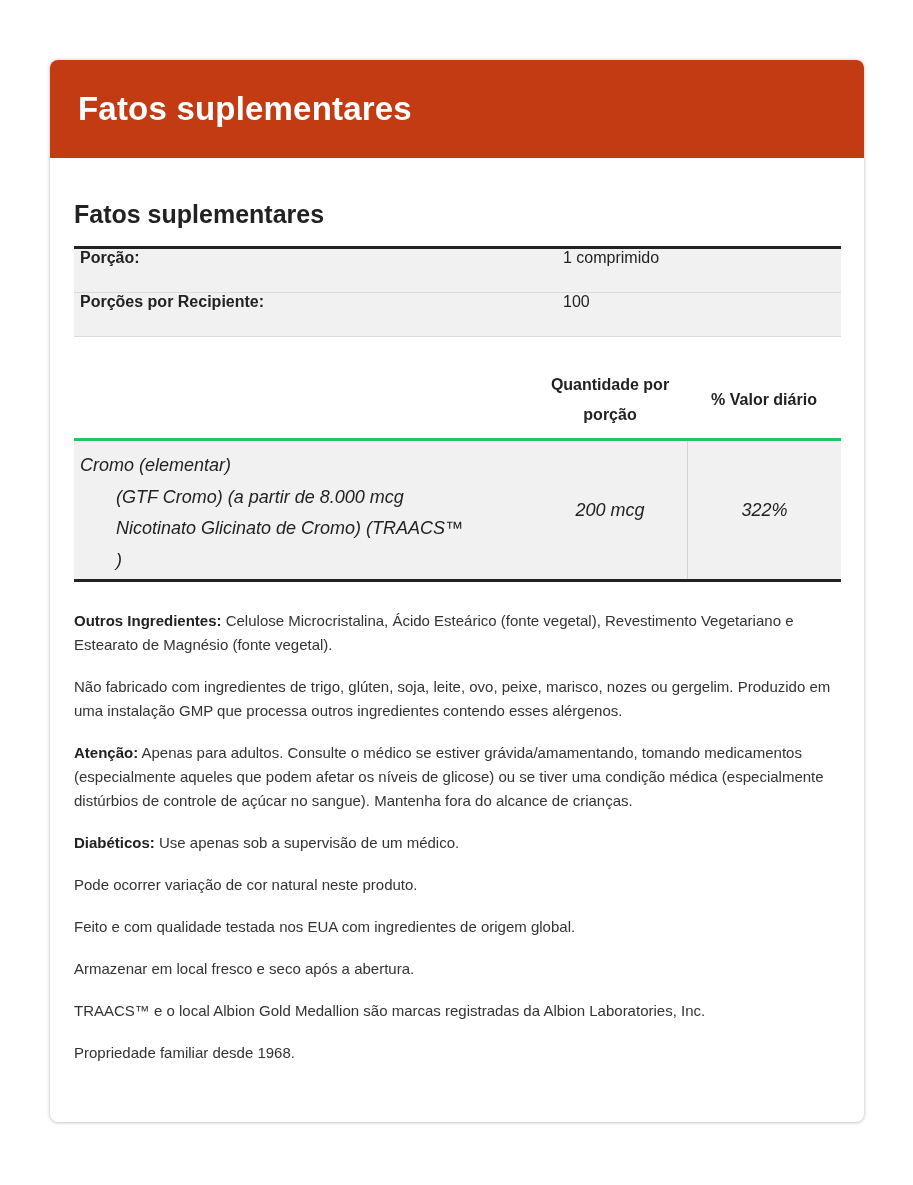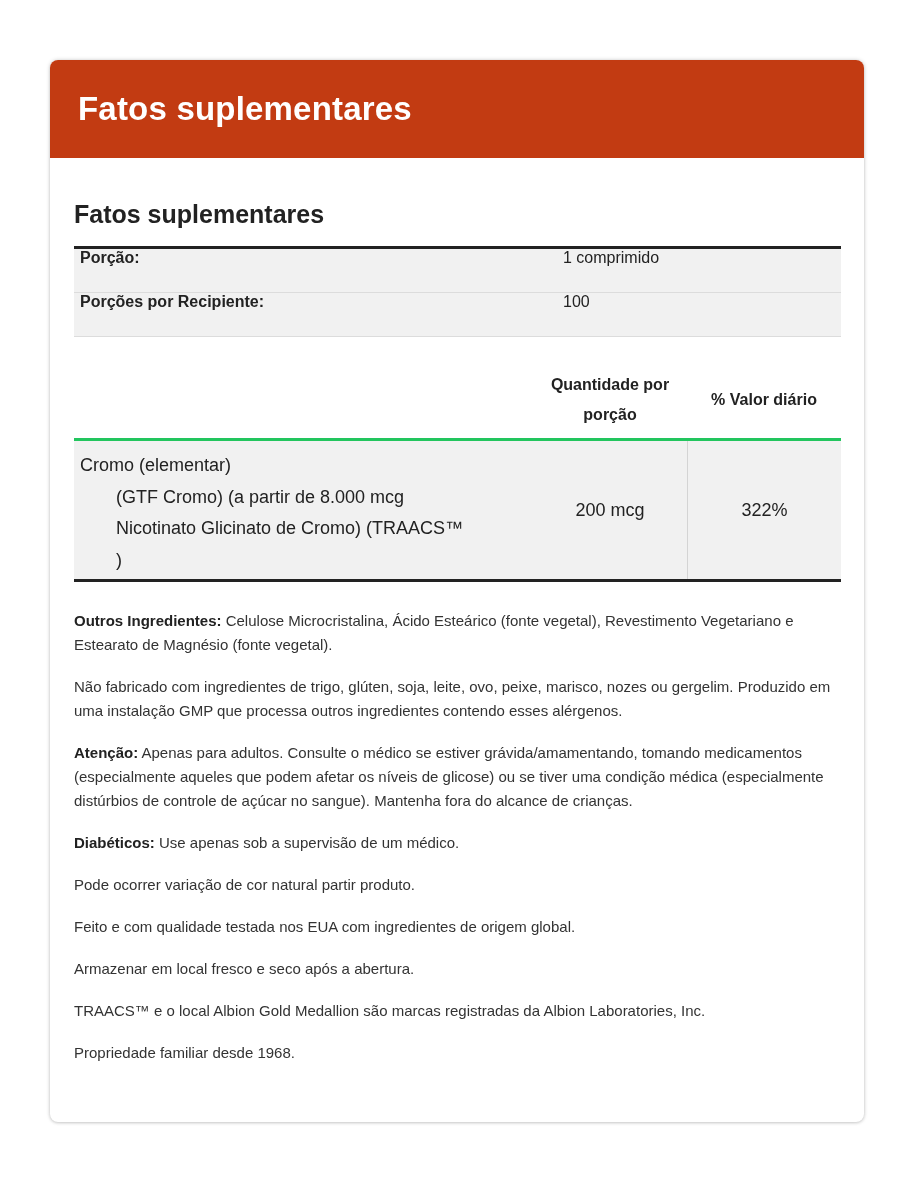--- a/index.html
+++ b/index.html
@@ -18,21 +18,21 @@
   .inner { position:absolute; left:24px; top:0; width:767px; }
   .sub-title { position:absolute; top:140px; left:0; font-size:25px; font-weight:bold; color:#222; margin:0; }
   .serving-table { position:absolute; top:186px; left:0; width:767px; border-top:3px solid #222; }
   .s-row { display:flex; height:43px; align-items:flex-start; background:#f1f1f1; border-bottom:1px solid #dcdcdc; font-size:16px; }
   .s-row .lbl { width:483px; padding-left:6px; font-weight:bold; }
   .s-row .val { flex:1; }
   .head-row { position:absolute; top:302px; left:0; width:767px; height:76px; display:flex; border-bottom:4px solid #22c55e; font-size:16px; font-weight:bold; }
   .head-row .c1 { width:459px; }
   .head-row .c2 { width:154px; text-align:center; line-height:30px; padding-top:8px; }
   .head-row .c3 { flex:1; text-align:center; display:flex; align-items:center; justify-content:center; }
-  .nut-row { position:absolute; top:381px; left:0; width:767px; height:138px; display:flex; background:#f1f1f1; border-bottom:3px solid #222; font-size:18px; }
+  .nut-row { position:absolute; top:381px; left:0; width:767px; height:138px; display:flex; background:#f1f1f1; border-bottom:3px solid #222; font-size:18px;font-style:italic; }
   .nut-row .c1 { width:459px; padding:9px 0 0 6px; box-sizing:border-box; line-height:31.5px; }
   .nut-row .c1 .sub { padding-left:36px; display:block; }
   .nut-row .c2 { width:154px; display:flex; align-items:center; justify-content:center; }
   .nut-row .c3 { flex:1; display:flex; align-items:center; justify-content:center; border-left:1px solid #d4d4d4; }
   .notes { position:absolute; top:549px; left:0; width:767px; font-size:15px; line-height:24px; color:#333; }
   .notes p { margin:0 0 18px 0; }
   .notes b { color:#222; }
   .notes .it { }
 </style>
 </head>
@@ -72,20 +72,20 @@
       </div>
       <div class="c2">200 mcg</div>
       <div class="c3">322%</div>
     </div>
 
     <div class="notes">
       <p><b>Outros Ingredientes:</b><span> Celulose Microcristalina, Ácido Esteárico (fonte vegetal), Revestimento Vegetariano e Estearato de Magnésio (fonte vegetal).</span></p>
       <p>Não fabricado com ingredientes de trigo, glúten, soja, leite, ovo, peixe, marisco, nozes ou gergelim. Produzido em uma instalação GMP que processa outros ingredientes contendo esses alérgenos.</p>
       <p><b>Atenção:</b><span> Apenas para adultos. Consulte o médico se estiver grávida/amamentando, tomando medicamentos (especialmente aqueles que podem afetar os níveis de glicose) ou se tiver uma condição médica (especialmente distúrbios de controle de açúcar no sangue). Mantenha fora do alcance de crianças.</span></p>
       <p><b>Diabéticos:</b><span> Use apenas sob a supervisão de um médico.</span></p>
-      <p>Pode ocorrer variação de cor natural partir produto.</p>
+      <p>Pode ocorrer variação de cor natural neste produto.</p>
       <p>Feito e com qualidade testada nos EUA com ingredientes de origem global.</p>
       <p>Armazenar em local fresco e seco após a abertura.</p>
       <p>TRAACS™ e o local Albion Gold Medallion são marcas registradas da Albion Laboratories, Inc.</p>
       <p class="it">Propriedade familiar desde 1968.</p>
     </div>
   </div>
 </div>
 
 </body></html>

